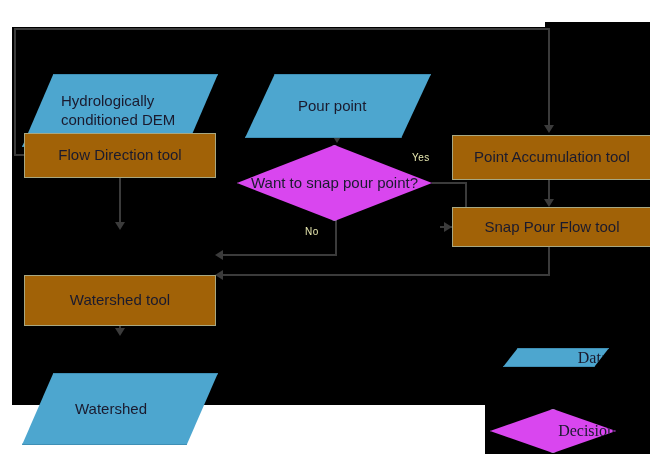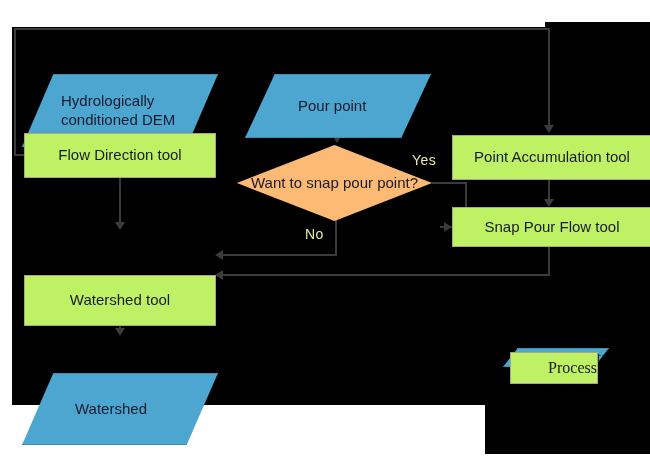--- a/index.html
+++ b/index.html
@@ -31,35 +31,35 @@
   .node {
     position: absolute;
     box-sizing: border-box;
     display: flex;
     align-items: center;
     color: #1a1a2e;
     font-size: 15px;
     line-height: 1.25;
   }
   .proc {
-    background: #bef264;
+    background: #a16207;
     border: 1px solid #a8a882;
     justify-content: center;
     text-align: center;
   }
   .data {
     background: #4da6cf;
     border: 1px solid #3f8fb5;
     justify-content: flex-start;
     margin-top: 36px;
   }
   .para-left  { clip-path: polygon(14% 0, 100% 0, 86% 100%, 0 100%); }
   .para-big   { clip-path: polygon(16% 0, 100% 0, 84% 100%, 0 100%); }
   .diamond {
-    background: #fdba74;
+    background: #d946ef;
     border: 1px solid #a97cc4;
     clip-path: polygon(50% 0, 100% 50%, 50% 100%, 0 50%);
     justify-content: center;
     text-align: center;
   }
 
   
   .ln {
     position: absolute;
     background: #3b3b3b;
@@ -82,21 +82,21 @@
   }
   .arr-right {
     border-top: 5px solid transparent;
     border-bottom: 5px solid transparent;
     border-left: 8px solid #3b3b3b;
   }
 
   
   .edge-label {
     position: absolute;
-    font-size: 14px;
+    font-size: 10px;
     color: #e8e8b0;
     letter-spacing: .5px;
     white-space: nowrap;
   }
 
   
   .legend-shape {
     position: absolute;
     box-sizing: border-box;
     display: flex;
@@ -182,18 +182,18 @@
     <span>Watershed</span>
   </div>
 
   <div class="edge-label" style="left:412px; top:152px;">Yes</div>
   <div class="edge-label" style="left:305px; top:226px;">No</div>
 
   <div class="legend-shape data para-left" style="left:503px; top:312px; width:106px; height:19px;">
     <span>Data</span>
   </div>
 
-  <div class="legend-shape proc" style="left:510px; top:352px; width:88px; height:32px;">
-    <span>Process</span>
+
+  <div class="legend-shape diamond" style="left:490px; top:409px; width:126px; height:44px;">
+    <span>Decision</span>
   </div>
-
 
 </div>
 
 </body></html>

